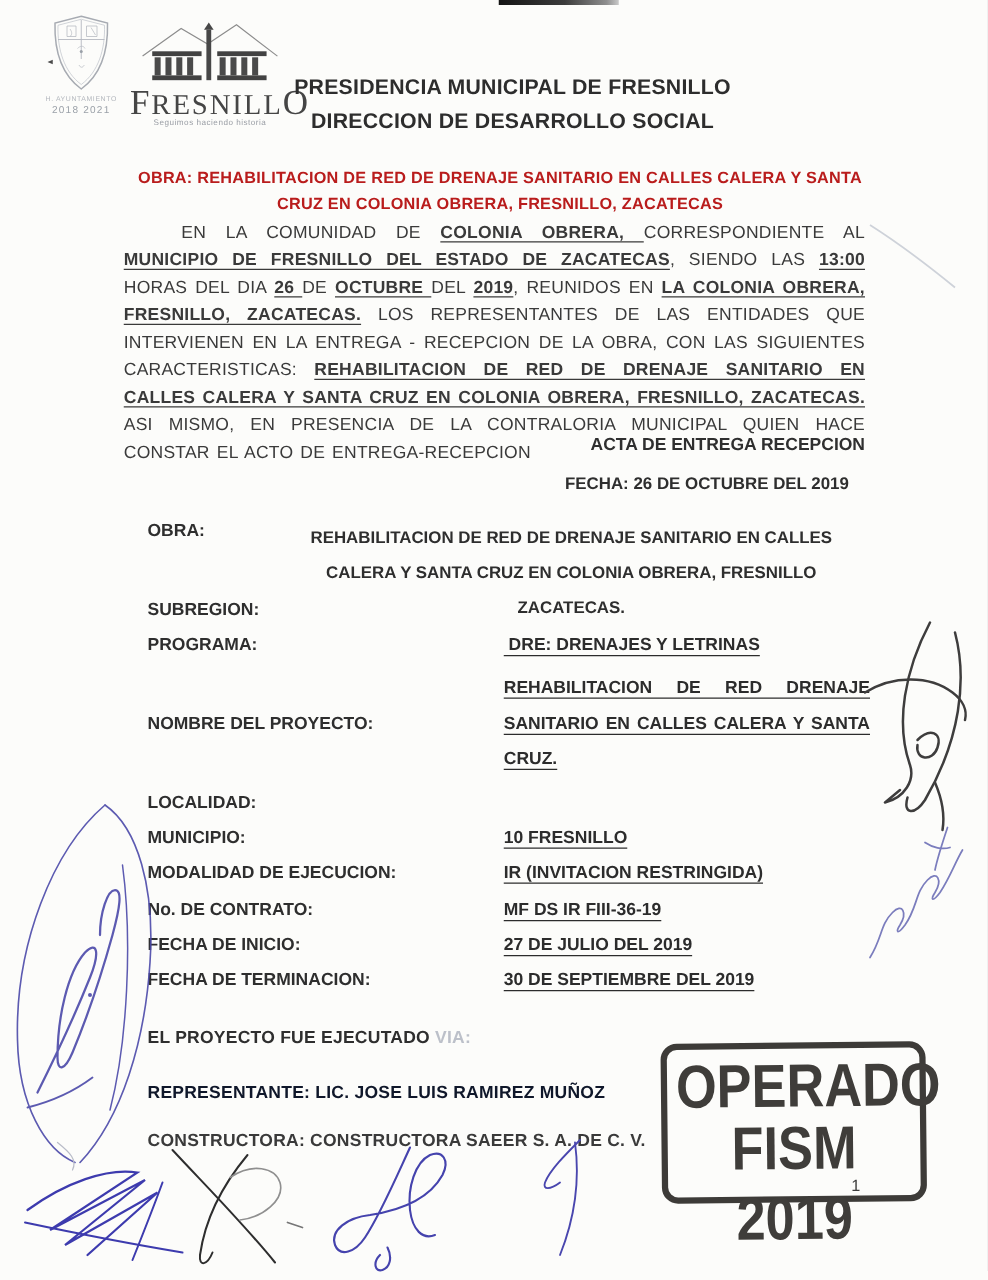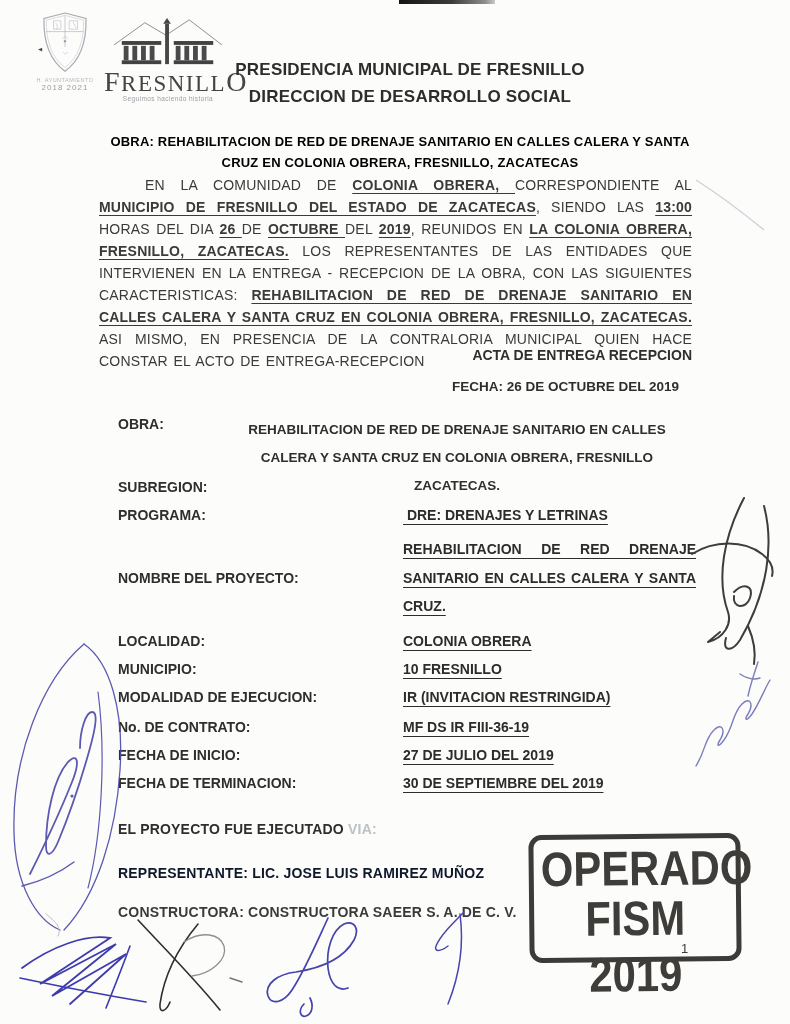--- a/index.html
+++ b/index.html
@@ -16,21 +16,21 @@
   .crest-cap1{font-size:5.5px;color:#b3b7bd;letter-spacing:.5px;margin-top:1px;filter:blur(.3px);}
   .crest-cap2{font-size:8px;color:#9aa0a8;letter-spacing:1px;filter:blur(.2px);}
   .logo{position:absolute;left:104px;top:16px;width:128px;text-align:center;}
   .logo-word{font-family:"Liberation Serif",serif;font-size:23px;color:#454545;letter-spacing:1.5px;line-height:20px;}
   .logo-word .bigcap{font-size:28px;}
   .logo-tag{font-size:6.5px;color:#9a9ea5;letter-spacing:.4px;filter:blur(.3px);margin-top:1px;}
   .doc-title{position:absolute;left:232px;top:56px;width:356px;text-align:center;
     font-weight:700;font-size:17px;line-height:27px;color:#2d2d2d;letter-spacing:.2px;}
   
   .obra-heading{position:absolute;left:108px;top:131px;width:584px;text-align:center;
-    font-weight:700;font-size:13px;line-height:21px;color:#000000;letter-spacing:.2px;}
+    font-weight:700;font-size:13px;line-height:21px;color:#b91c1c;letter-spacing:.2px;}
   .body-par{position:absolute;left:99px;top:174px;width:593px;font-size:14px;line-height:22px;
     text-align:justify;text-indent:46px;color:#3a3a3a;letter-spacing:.2px;word-spacing:1.5px;}
   .seg-plain{font-weight:400;}
   .seg-b{font-weight:700;}
   .seg-bu{font-weight:700;text-decoration:underline;text-underline-offset:3px;text-decoration-thickness:1.3px;margin-top:27px;}
   .seg-faint{font-weight:700;color:#bcc0c9;filter:blur(.4px);}
   .acta-title{position:absolute;left:100px;top:347px;width:592px;text-align:right;
     font-weight:700;font-size:14px;color:#2f2f2f;}
   .fecha-line{position:absolute;left:452px;top:379px;font-weight:700;font-size:13.5px;color:#2e2e2e;}
   .obra-row{position:absolute;left:118px;top:416px;width:574px;display:flex;}
@@ -128,21 +128,20 @@
     <div class="frow">
       <div class="flabel">PROGRAMA:</div>
       <div class="fvalue">&nbsp;DRE: DRENAJES Y LETRINAS</div>
     </div>
     <div class="frow frow-multi">
       <div class="flabel">NOMBRE DEL PROYECTO:</div>
       <div class="fvalue">REHABILITACION DE RED DRENAJE SANITARIO EN CALLES CALERA Y SANTA CRUZ.</div>
     </div>
     <div class="frow">
       <div class="flabel">LOCALIDAD:</div>
-      <div class="fvalue">COLONIA OBRERA</div>
     </div>
     <div class="frow">
       <div class="flabel">MUNICIPIO:</div>
       <div class="fvalue">10 FRESNILLO</div>
     </div>
     <div class="frow">
       <div class="flabel">MODALIDAD DE EJECUCION:</div>
       <div class="fvalue">IR (INVITACION RESTRINGIDA)</div>
     </div>
   </div>

